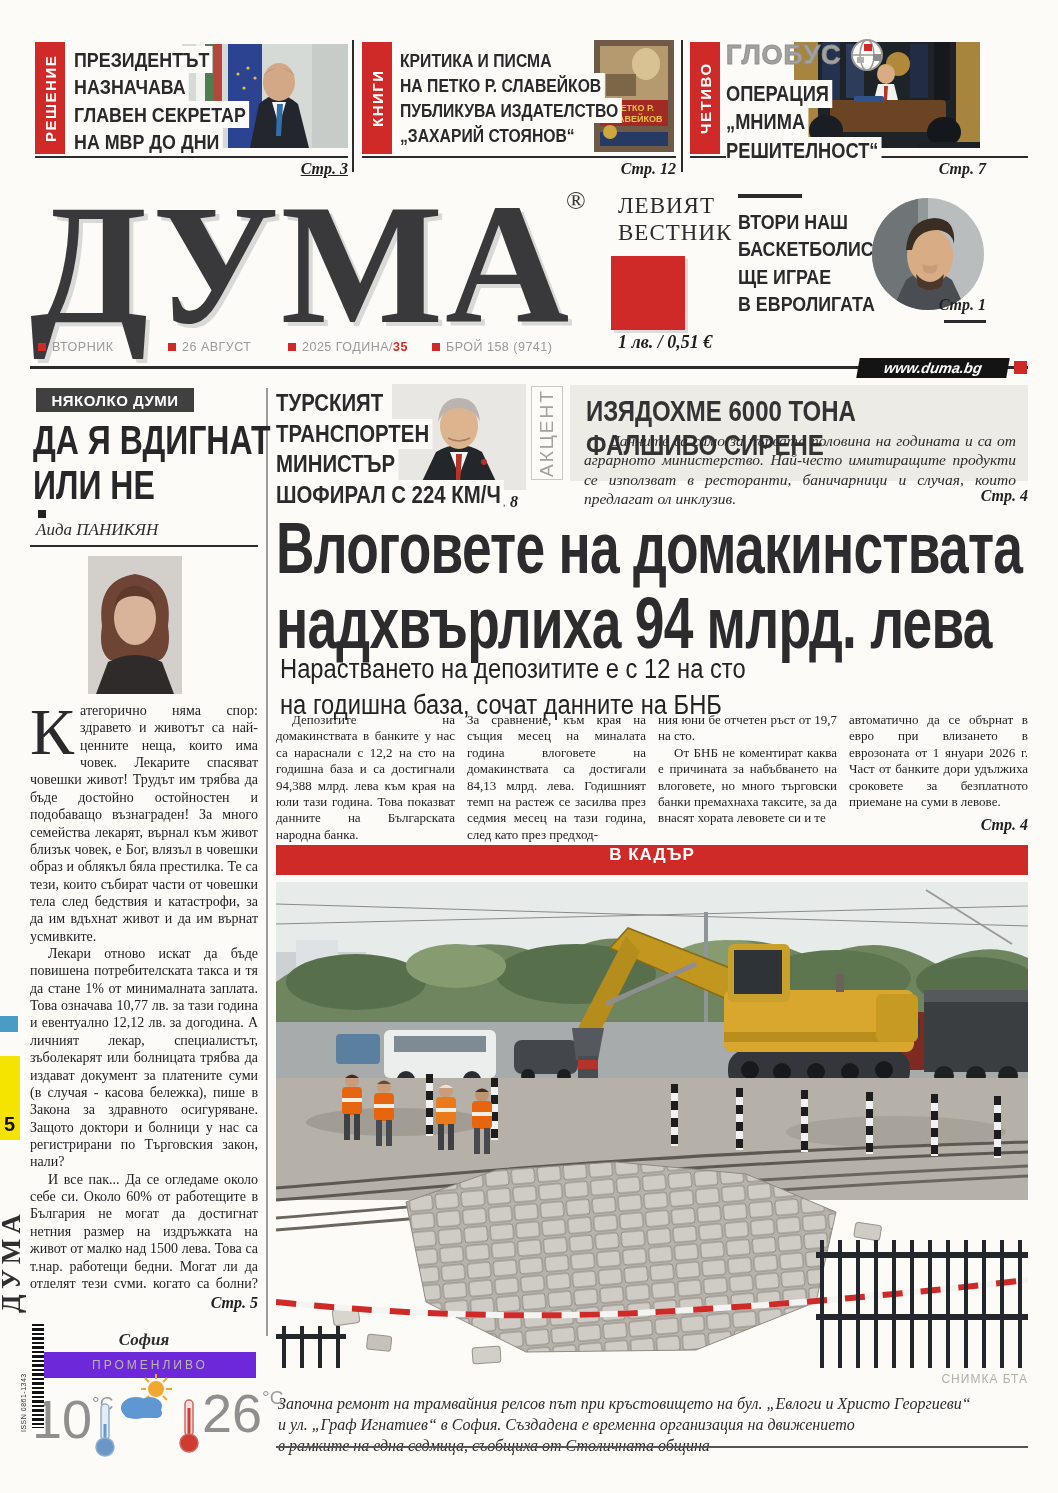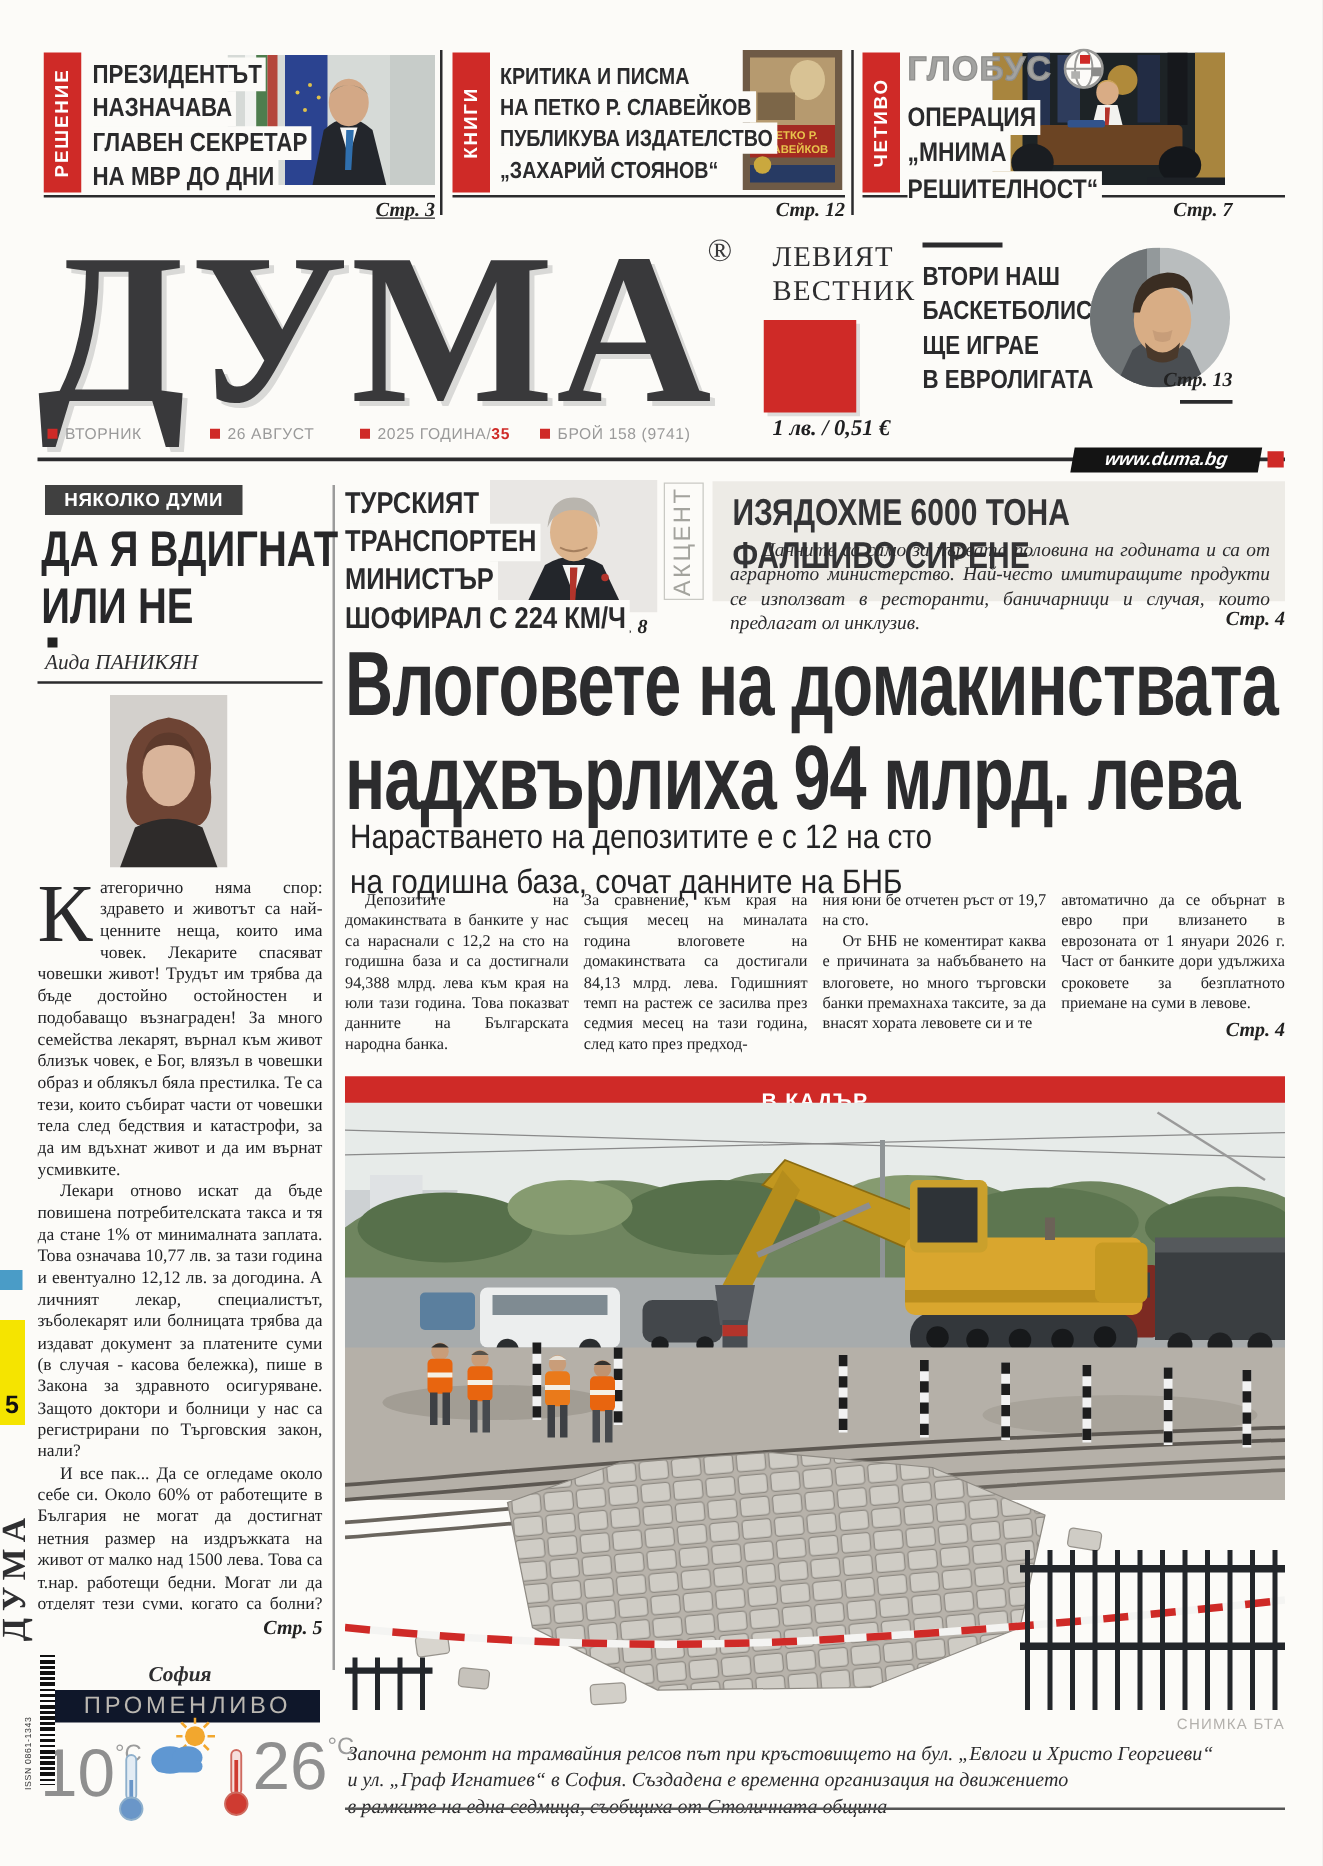--- a/index.html
+++ b/index.html
@@ -40,22 +40,22 @@
   .webbox { background:#141414; color:#fff; font-family:"Liberation Sans", sans-serif; font-style:italic; font-weight:700;
     font-size:14.5px; display:flex; align-items:center; justify-content:center; transform:skewX(-10deg); }
   .accentbox { background:#edebe6; }
   .accent-vert { border:1px solid #c9c9c4; background:#fcfbf8; color:#a3a39d;
     writing-mode:vertical-rl; transform:rotate(180deg);
     display:flex; align-items:center; justify-content:center;
     font-family:"Liberation Sans", sans-serif; font-size:19px; letter-spacing:2px; font-weight:400; }
   .ital { font-style:italic; }
   .caption { font-style:italic; font-size:16px; line-height:1.3; color:#2b2b2d; white-space:nowrap; }
   .credit { font-family:"Liberation Sans", sans-serif; font-size:12px; color:#b3b1ad; letter-spacing:1px; }
-  .condition { background:#0f172a; color:#bab7b1; font-family:"Liberation Sans", sans-serif;
-    font-size:19px; letter-spacing:3px; display:flex; align-items:center; justify-content:center; }
+  .condition { background:#6d28d9; color:#bab7b1; font-family:"Liberation Sans", sans-serif;
+    font-size:12px; letter-spacing:3px; display:flex; align-items:center; justify-content:center; }
   .wnum { font-family:"Liberation Sans", sans-serif; font-size:54px; color:#8f8f8f; line-height:1; }
   .wnum sup { font-size:19px; color:#9b9b9b; vertical-align:28px; }
   .edge-vert { writing-mode:vertical-rl; transform:rotate(180deg); font-family:"Liberation Serif", serif;
     font-weight:700; font-size:27px; letter-spacing:5px; color:#2f2f31; }
   .barcode { background:repeating-linear-gradient(180deg,#111 0 2px,#fff 2px 4px, #111 4px 7px, #fff 7px 9px); }
   .issn { writing-mode:vertical-rl; transform:rotate(180deg); font-family:"Liberation Sans", sans-serif; font-size:7px; color:#333; letter-spacing:.5px; }
   .globus { font-family:"Liberation Sans", sans-serif; font-weight:700; font-size:27px; color:#a2a2a0;
     letter-spacing:1px; -webkit-text-stroke:1px #8f8f8d; }
   svg text { font-family:"Liberation Sans", sans-serif; }
 </style>
@@ -182,21 +182,21 @@
       <rect width="112" height="112" fill="#b9bdbe"></rect>
       <rect x="0" y="0" width="46" height="112" fill="#6f7476"></rect>
       <rect x="46" y="0" width="10" height="112" fill="#93999b"></rect>
       <path d="M20,112 L34,82 Q56,64 80,82 L94,112 Z" fill="#4a4e52"></path>
       <ellipse cx="58" cy="58" rx="23" ry="28" fill="#d8ad85"></ellipse>
       <path d="M34,52 Q36,22 62,20 Q84,20 82,46 Q80,34 66,32 Q44,32 40,52 Z" fill="#3a2d22"></path>
       <path d="M44,76 Q58,92 72,76 L70,88 Q58,96 46,88 Z" fill="#4a392b"></path>
       <path d="M50,66 Q58,70 66,66 L64,74 Q58,77 52,74 Z" fill="#c79d79"></path>
     </svg>
   </div>
-  <div class="abs pref" style="left:898px;top:296px;width:88px;">Стр. 13</div>
+  <div class="abs pref" style="left:898px;top:296px;width:88px;">Стр. 1</div>
   <div class="abs rule" style="left:944px;top:320px;width:42px;height:3px;"></div>
 
   <div class="abs dateitem" style="left:38px;top:340px;"><span class="redsq"></span><span>ВТОРНИК</span></div>
   <div class="abs dateitem" style="left:168px;top:340px;"><span class="redsq"></span><span>26 АВГУСТ</span></div>
   <div class="abs dateitem" style="left:288px;top:340px;"><span class="redsq"></span><span>2025 ГОДИНА/</span><span style="color:#cf2a27;font-weight:700;">35</span></div>
   <div class="abs dateitem" style="left:432px;top:340px;"><span class="redsq"></span><span>БРОЙ 158 (9741)</span></div>
   <div class="abs" style="left:618px;top:332px;font-style:italic;font-weight:700;font-size:18px;color:#1f1f21;">1 лв. / 0,51 €</div>
   <div class="abs rule" style="left:30px;top:366px;width:998px;height:3px;"></div>
   <div class="abs webbox" style="left:858px;top:358px;width:150px;height:20px;">www.duma.bg</div>
   <div class="abs" style="left:1014px;top:361px;width:13px;height:13px;background:#cf2a27;"></div>
@@ -322,21 +322,21 @@
     <div class="colstext" style="width:179px;">
         <p style="text-indent:0;">ния юни бе отчетен ръст от 19,7 на сто.</p>
         <p>От БНБ не коментират каква е причината за набъбването на влоговете, но много търговски банки премахнаха таксите, за да внасят хората левовете си и те</p>
       </div>
     <div class="colstext" style="width:179px;">
         <p style="text-indent:0;">автоматично да се обърнат в евро при влизането в еврозоната от 1 януари 2026 г. Част от банките дори удължиха сроковете за безплатното приемане на суми в левове.</p>
       </div>
   </div>
   <div class="abs pref" style="left:930px;top:816px;width:98px;">Стр. 4</div>
 
-  <div class="abs" style="left:276px;top:845px;width:752px;height:30px;background:#cf2a27;display:flex;align-items:flex-end;justify-content:center;margin-top:16px;">
+  <div class="abs" style="left:276px;top:845px;width:752px;height:30px;background:#cf2a27;display:flex;align-items:flex-start;justify-content:center;">
     <span class="sans" style="color:#fff;font-weight:700;font-size:17px;letter-spacing:1px;">В КАДЪР</span>
   </div>
 
   <div class="abs" style="left:276px;top:882px;width:752px;height:486px;">
     <svg width="752" height="486" viewBox="0 0 752 486">
       <defs>
         <pattern id="cob" width="26" height="18" patternUnits="userSpaceOnUse" patternTransform="rotate(-5)">
           <rect width="26" height="18" fill="#b7b2aa"></rect>
           <rect x="1" y="1" width="23" height="15" rx="3" fill="#cfccc5" stroke="#8e8a83" stroke-width="1"></rect>
         </pattern>

